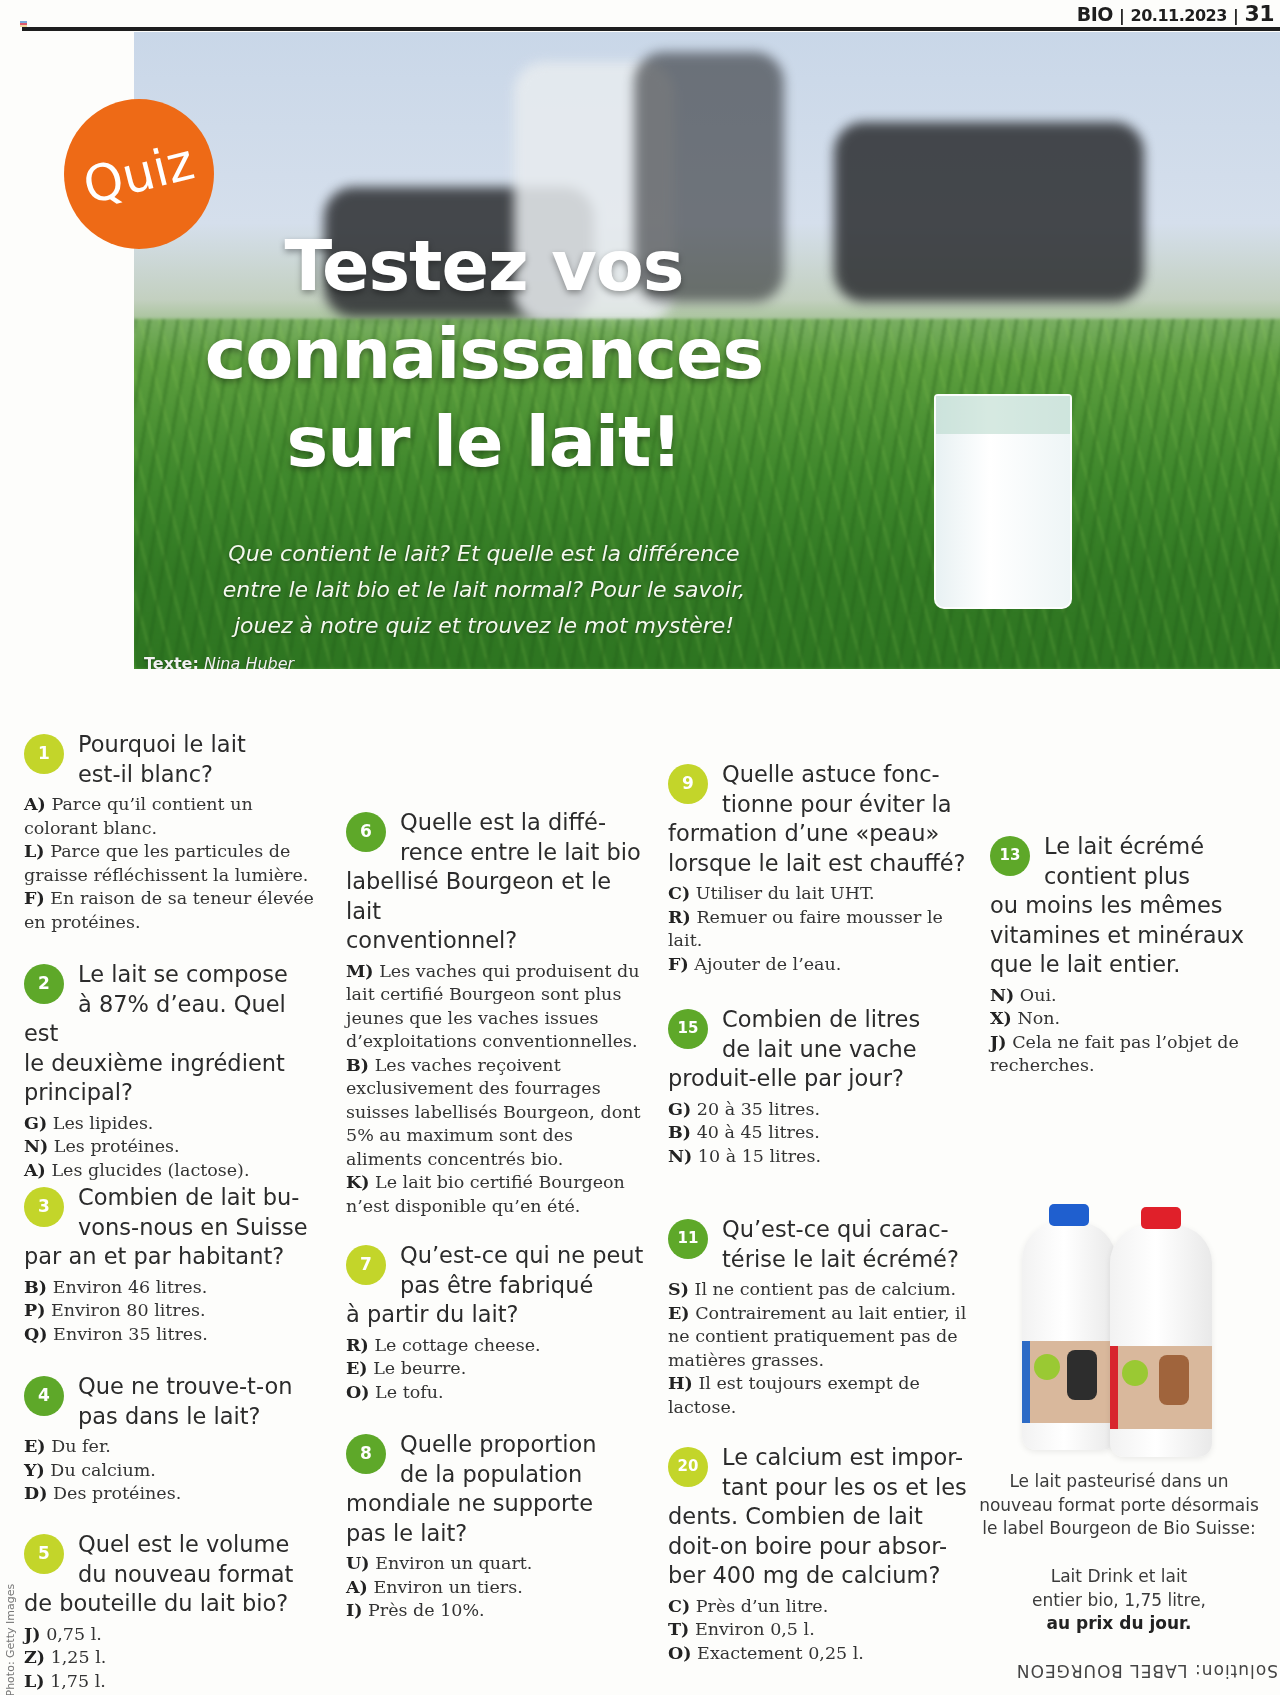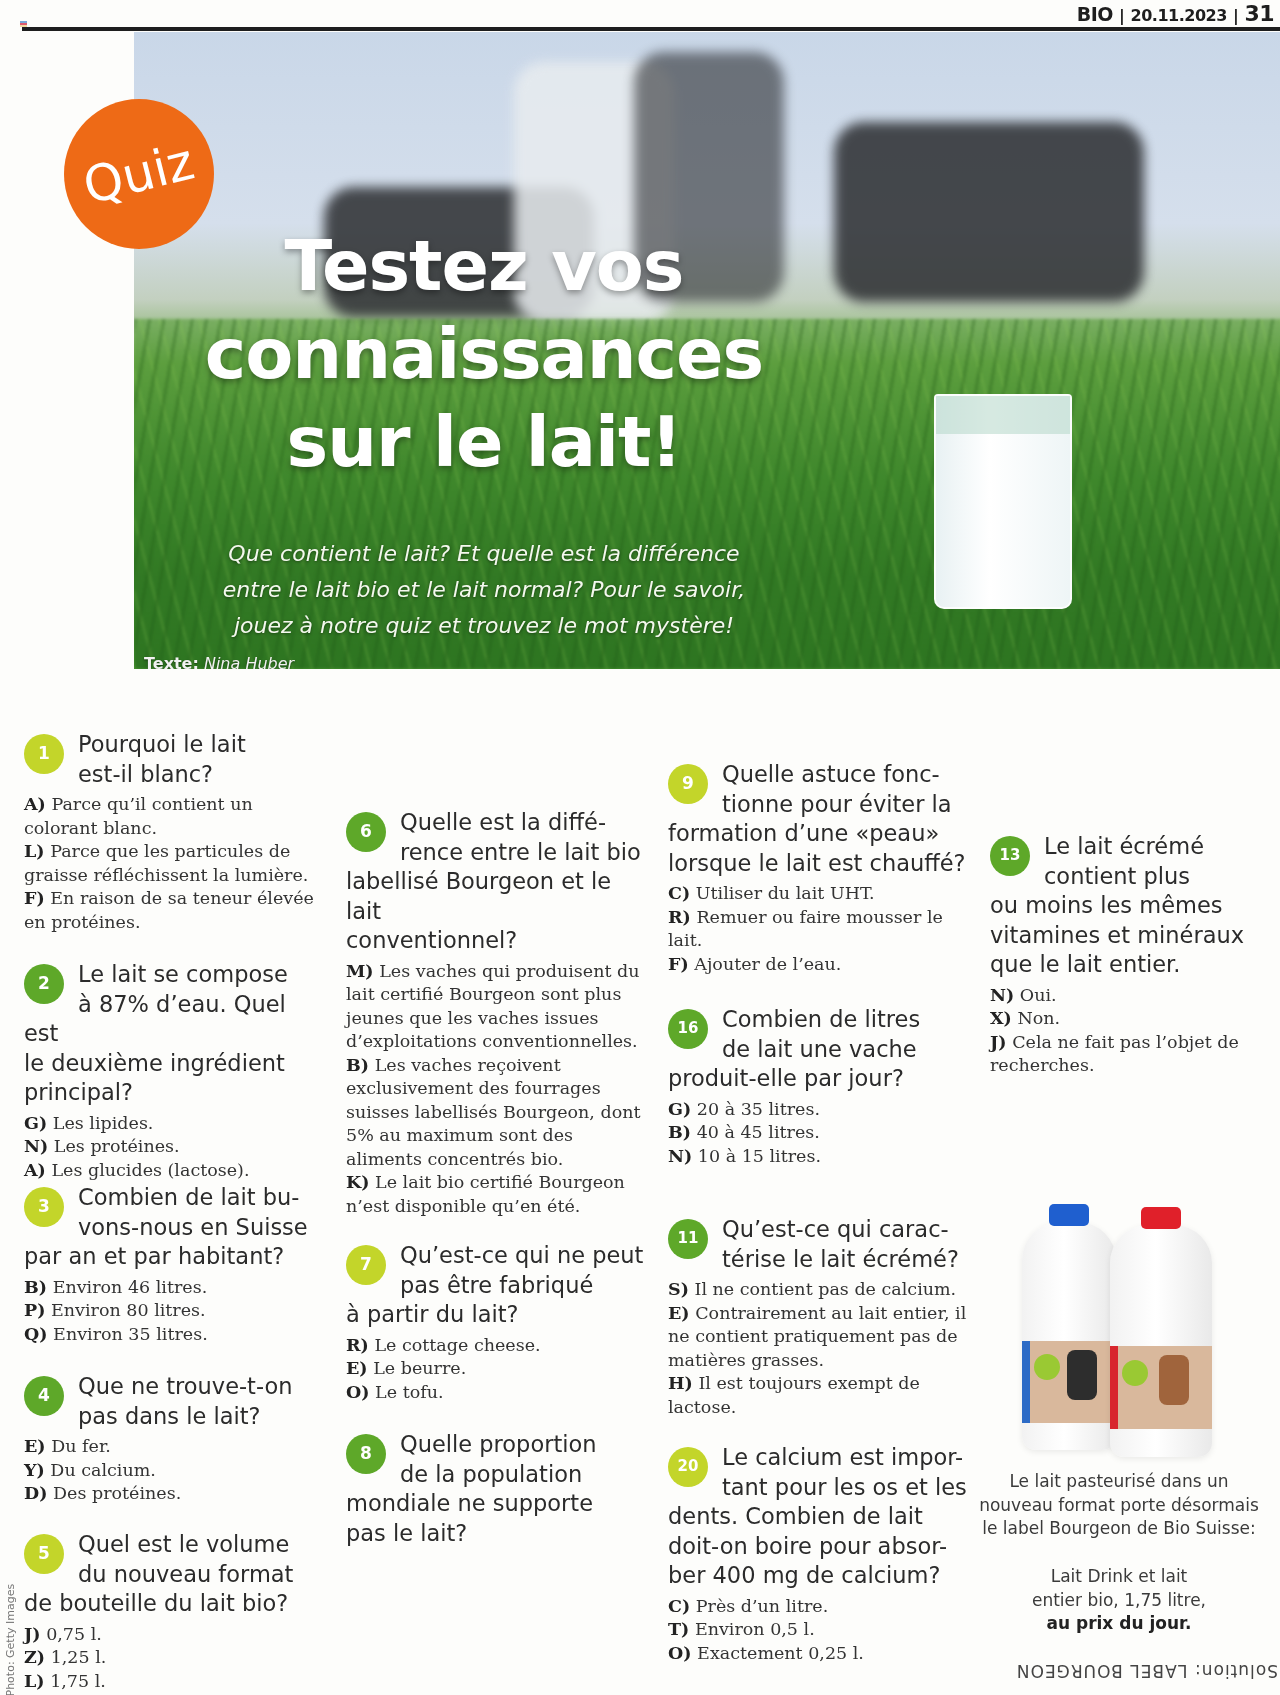--- a/index.html
+++ b/index.html
@@ -196,38 +196,43 @@
     </div>
   </div>
 <div class="q" style="left:346px;top:1430px;width:300px;">
     <div class="head">
       <div class="num green">8</div>
       <div><span class="indent"></span><span>Quelle proportion</span></div>
       <div><span class="indent"></span><span>de la population</span></div>
       <div><span>mondiale ne supporte</span></div>
       <div><span>pas le lait?</span></div>
     </div>
+    <div class="answers">
+      <span class="ans"><b>U)</b> <span>Environ un quart.</span></span>
+      <span class="ans"><b>A)</b> <span>Environ un tiers.</span></span>
+      <span class="ans"><b>I)</b> <span>Près de 10%.</span></span>
+    </div>
   </div>
 <div class="q" style="left:668px;top:760px;width:300px;">
     <div class="head">
       <div class="num lime">9</div>
       <div><span class="indent"></span><span>Quelle astuce fonc-</span></div>
       <div><span class="indent"></span><span>tionne pour éviter la</span></div>
       <div><span>formation d’une «peau»</span></div>
       <div><span>lorsque le lait est chauffé?</span></div>
     </div>
     <div class="answers">
       <span class="ans"><b>C)</b> <span>Utiliser du lait UHT.</span></span>
       <span class="ans"><b>R)</b> <span>Remuer ou faire mousser le lait.</span></span>
       <span class="ans"><b>F)</b> <span>Ajouter de l’eau.</span></span>
     </div>
   </div>
 <div class="q" style="left:668px;top:1005px;width:300px;">
     <div class="head">
-      <div class="num green two">16</div>
+      <div class="num green two">15</div>
       <div><span class="indent"></span><span>Combien de litres</span></div>
       <div><span class="indent"></span><span>de lait une vache</span></div>
       <div><span>produit-elle par jour?</span></div>
     </div>
     <div class="answers">
       <span class="ans"><b>G)</b> <span>20 à 35 litres.</span></span>
       <span class="ans"><b>B)</b> <span>40 à 45 litres.</span></span>
       <span class="ans"><b>N)</b> <span>10 à 15 litres.</span></span>
     </div>
   </div>

